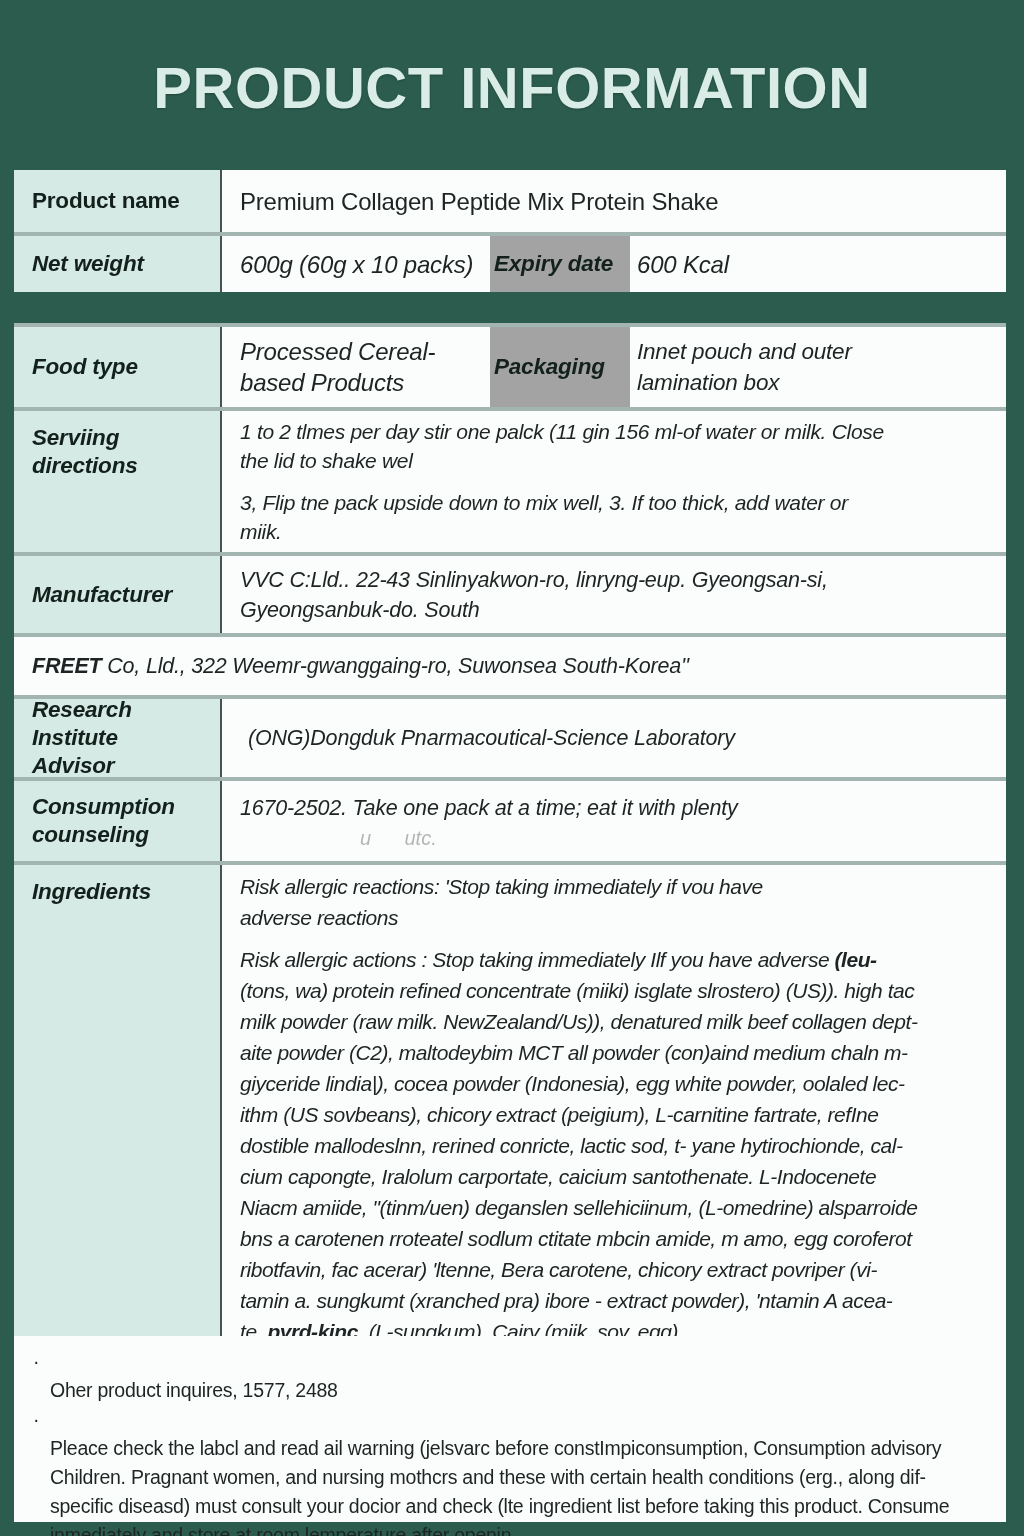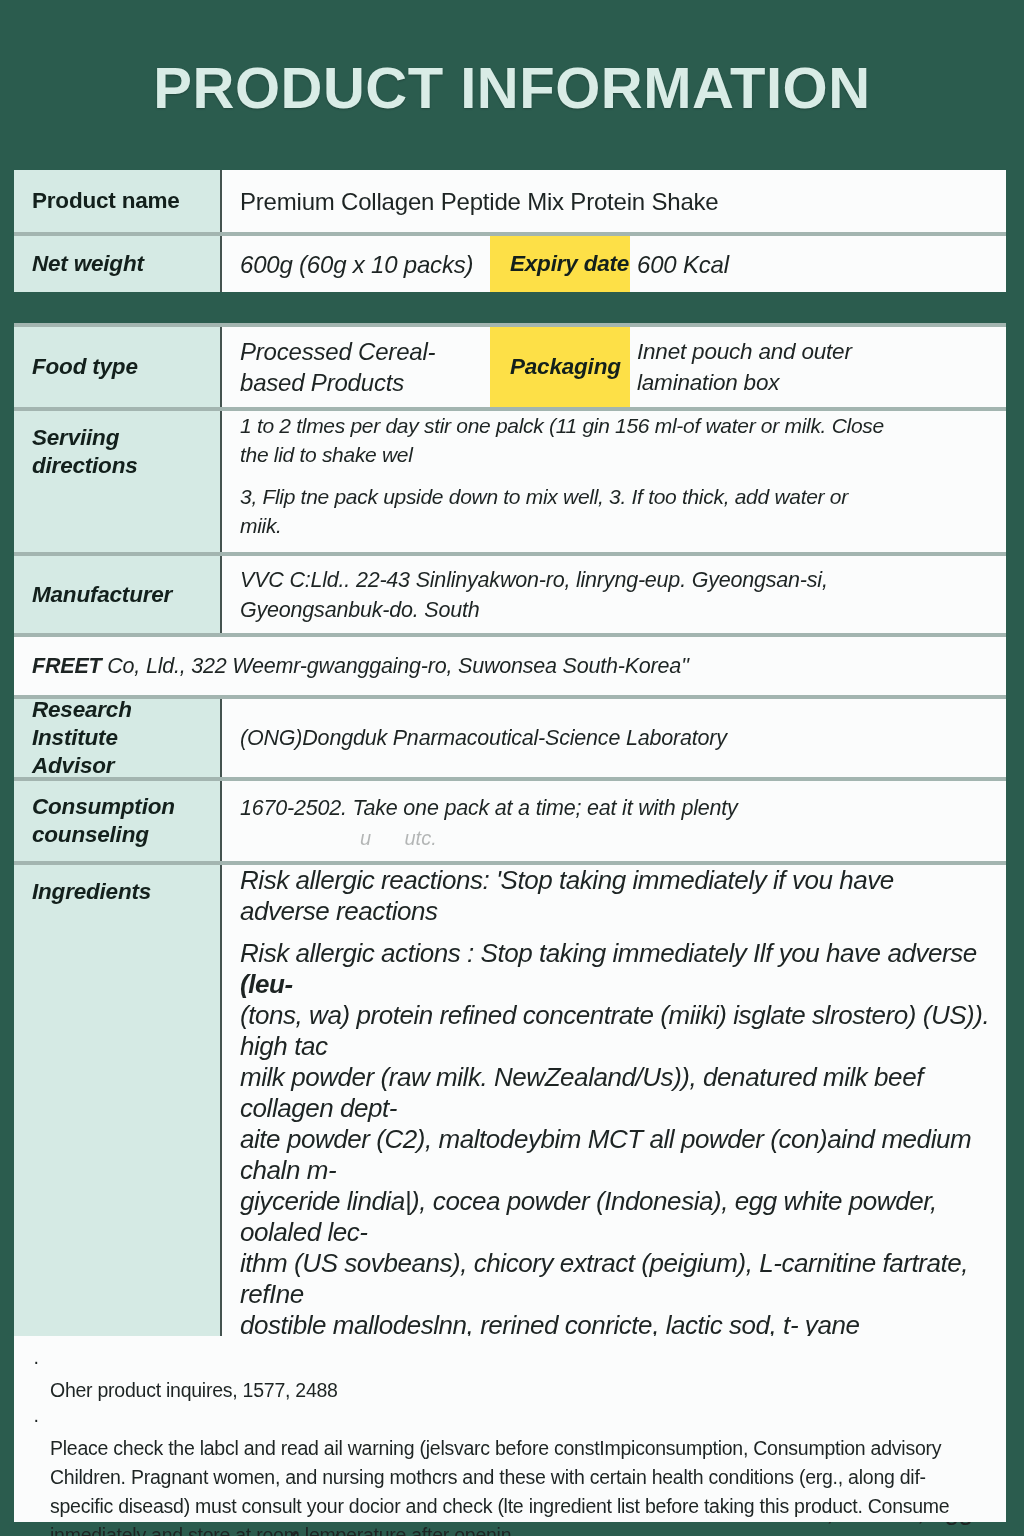--- a/index.html
+++ b/index.html
@@ -16,50 +16,50 @@
     text-align: center;
     font-size: 58px; font-weight: 700; letter-spacing: 0.5px;
     color: #d9ece6;
     text-shadow: 0 1px 2px rgba(0,0,0,0.25);
   }
   .table { position: absolute; top: 170px; left: 14px; width: 992px; }
   .row { display: flex; background: #fbfcfc; }
   .row + .row { border-top: 4px solid #a3b5b0; font-style: italic; }
   .r1 { height: 62px; } .r2 { height: 60px; } .r3 { height: 84px; margin-top: 31px; }
   .r4 { height: 145px; } .r5 { height: 81px; } .r6 { height: 62px; }
-  .r7 { height: 82px; } .r8 { height: 84px; } .r9 { height: 498px; }
+  .r7 { height: 82px; gap: 8px; } .r8 { height: 84px; } .r9 { height: 498px; }
   .label {
     width: 208px; flex: none;
     background: #d5eae4;
     border-right: 2px solid #44534f;
     display: flex; align-items: center;
     padding-left: 18px;
     font-size: 22.5px; font-weight: 600; letter-spacing: -0.2px;
     line-height: 28px; color: #13201c;
     white-space: pre-line;
   }
   .top .label { align-items: flex-start; padding-top: 13px; }
   .content {
     flex: 1; display: flex; flex-direction: column; justify-content: center;
     padding-left: 18px; padding-right: 8px;
   }
-  .top .content { justify-content: flex-start; padding-top: 0; }
+  .top .content { justify-content: flex-start; padding-top: 6px; }
   .cellv1 { width: 268px; flex: none; display: flex; align-items: center; padding-left: 18px; }
   .label2 {
-    width: 140px; flex: none; background: #fde047;
-    display: flex; align-items: center; padding-left: 20px;
+    width: 140px; flex: none; background: #a3a3a3;
+    display: flex; align-items: center; padding-left: 4px;
     font-size: 22.5px; font-weight: 600; letter-spacing: -0.2px; color: #13201c;
   }
   .cellv2 { flex: 1; display: flex; align-items: center; padding-left: 7px; padding-right: 8px; }
   .cellv2 .pre, .cellv1 .pre { white-space: pre-line; }
   .big { font-size: 24px; line-height: 31px; letter-spacing: -0.2px; }
   .val21 { font-size: 21.5px; line-height: 30px; letter-spacing: -0.2px; white-space: pre-line; }
   .sv { font-size: 21px; line-height: 29px; letter-spacing: -0.3px; white-space: pre-line; }
   .sv.p1 { margin-bottom: 13px; }
-  .ing { font-size: 26px; line-height: 31px; letter-spacing: -0.45px; white-space: pre-line; }
+  .ing { font-size: 21px; line-height: 31px; letter-spacing: -0.45px; white-space: pre-line; }
   .ing.p1 { margin-bottom: 11px; }
   .fw { font-weight: 700; }
   .faint { opacity: 0.32; white-space: pre; font-size: 20px; margin-top: 4px; margin-left: 120px; }
   .footer {
     position: absolute; left: 14px; top: 1336px; width: 992px; height: 186px;
     background: #fbfcfc;
     padding: 11px 18px 0 14px;
     font-size: 19.5px; line-height: 29px; letter-spacing: -0.25px;
   }
   .fitem { position: relative; padding-left: 22px; white-space: pre-line; }

